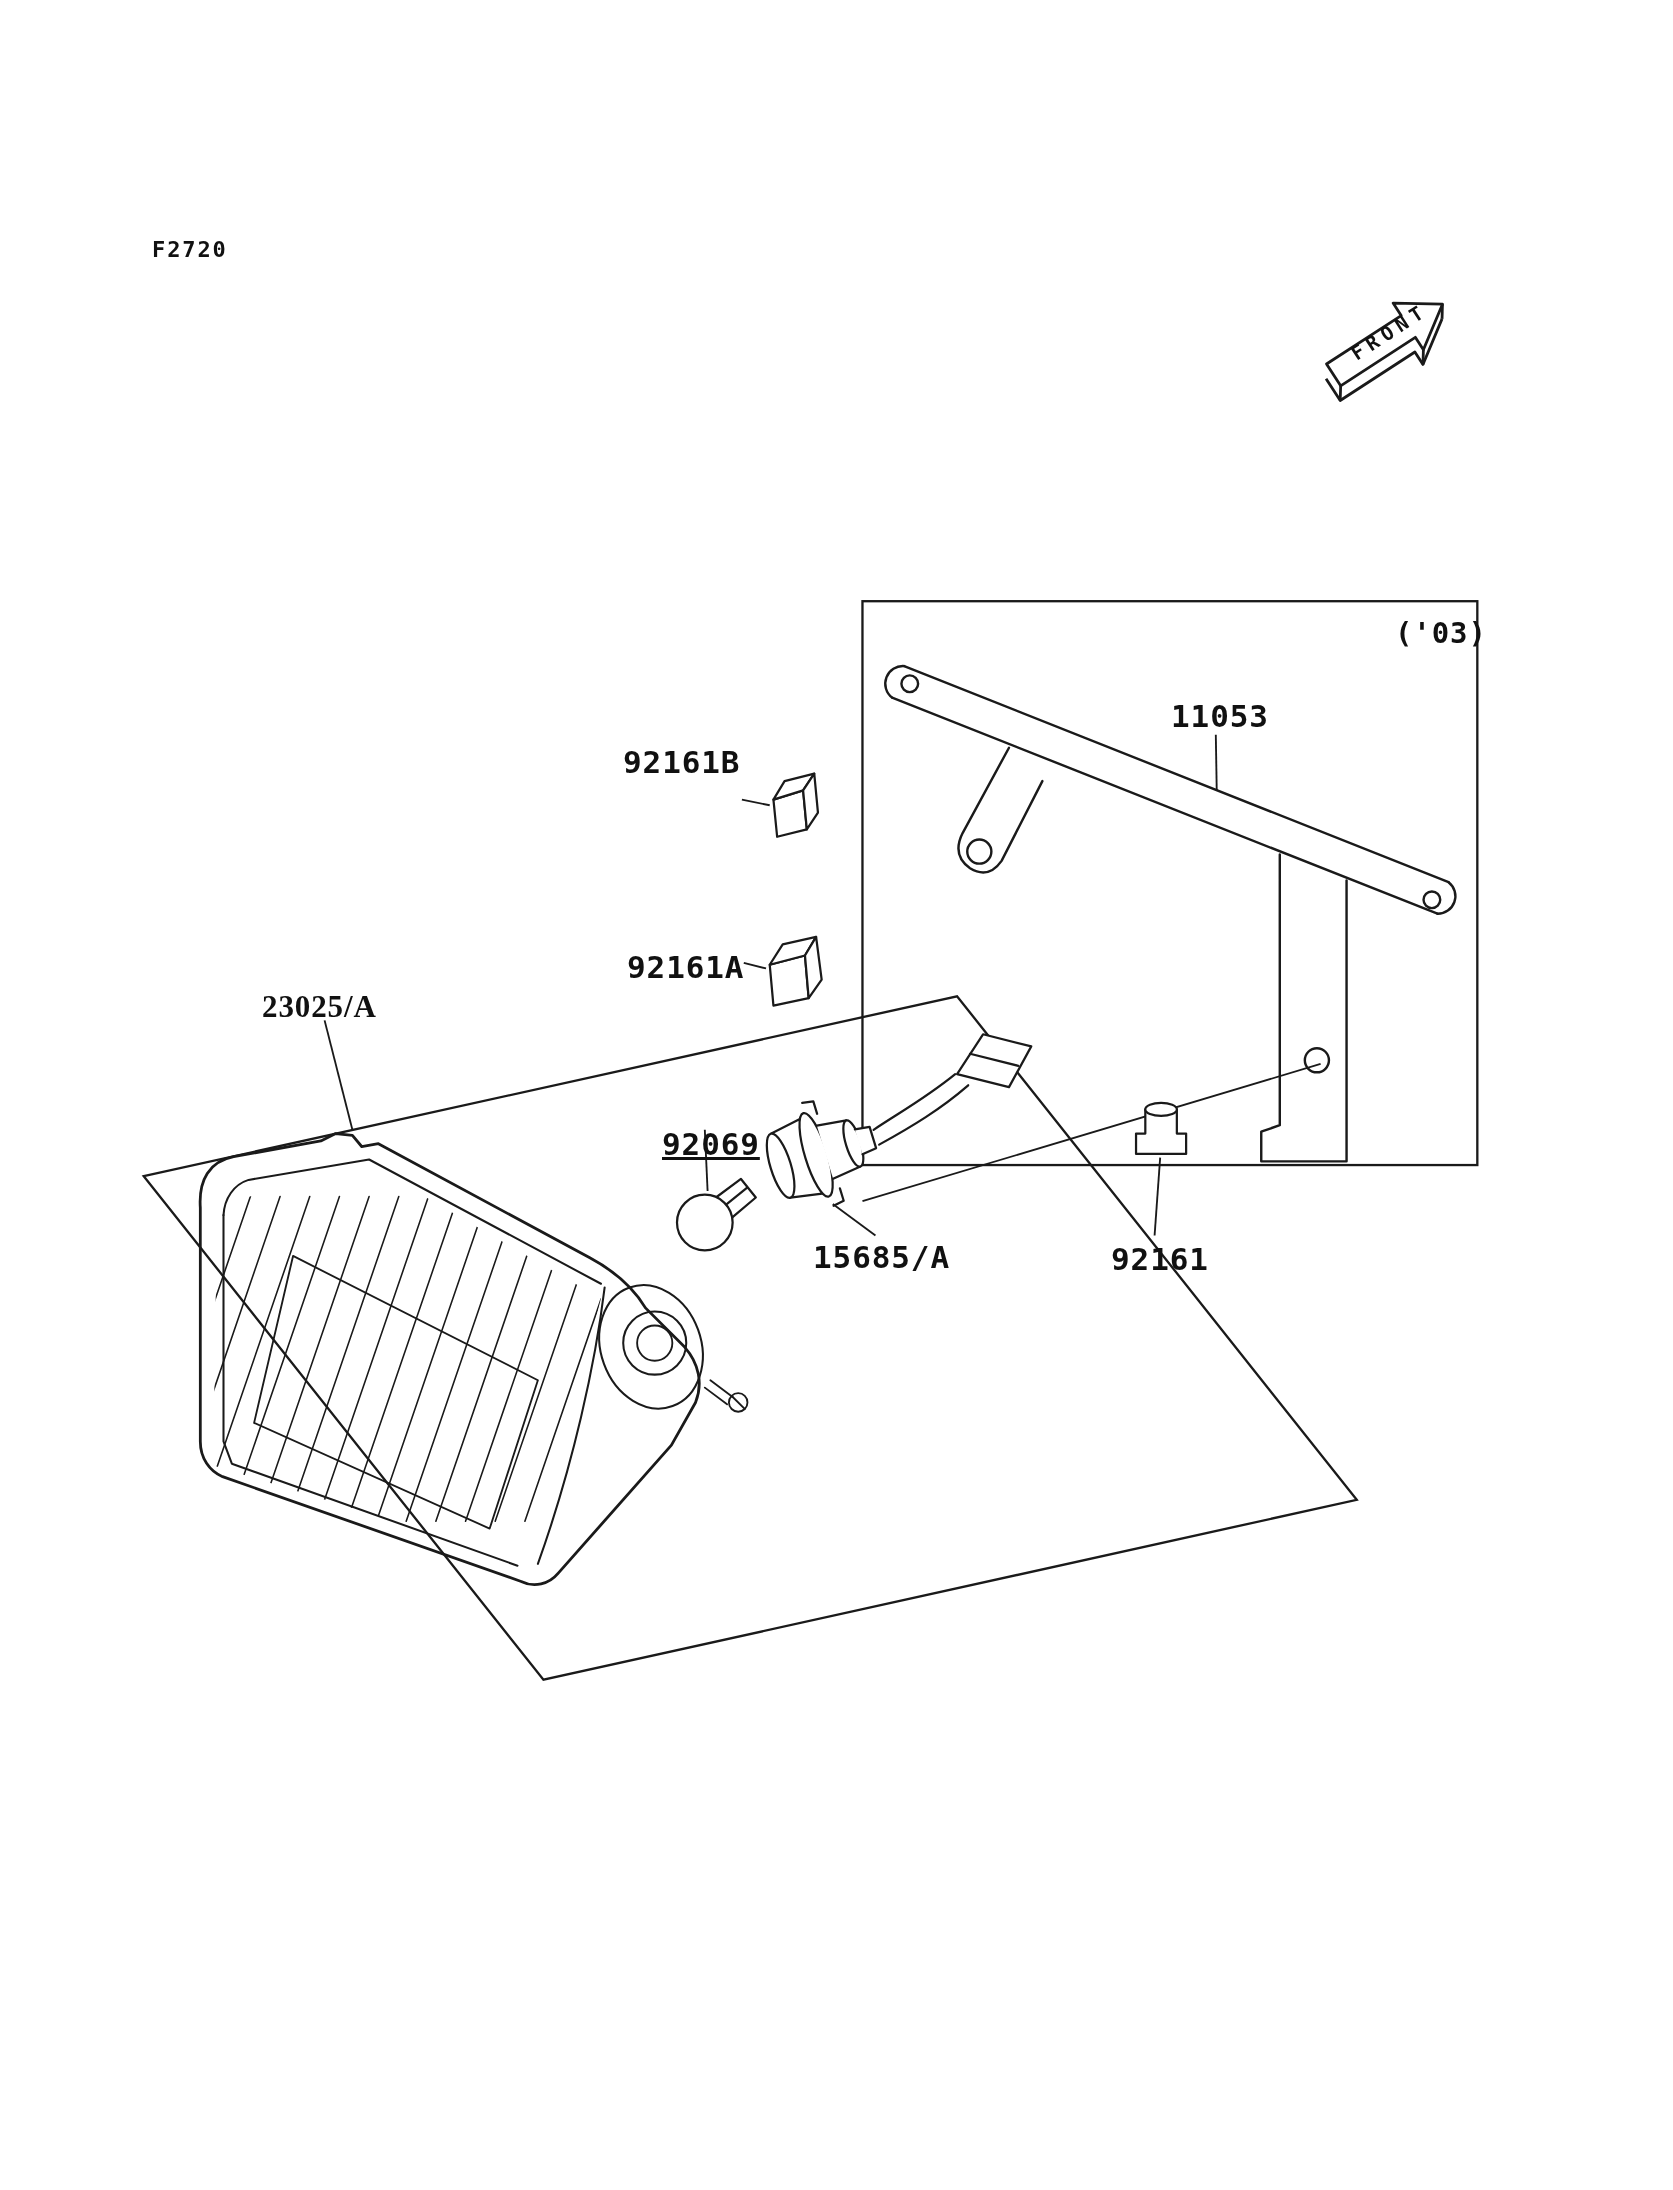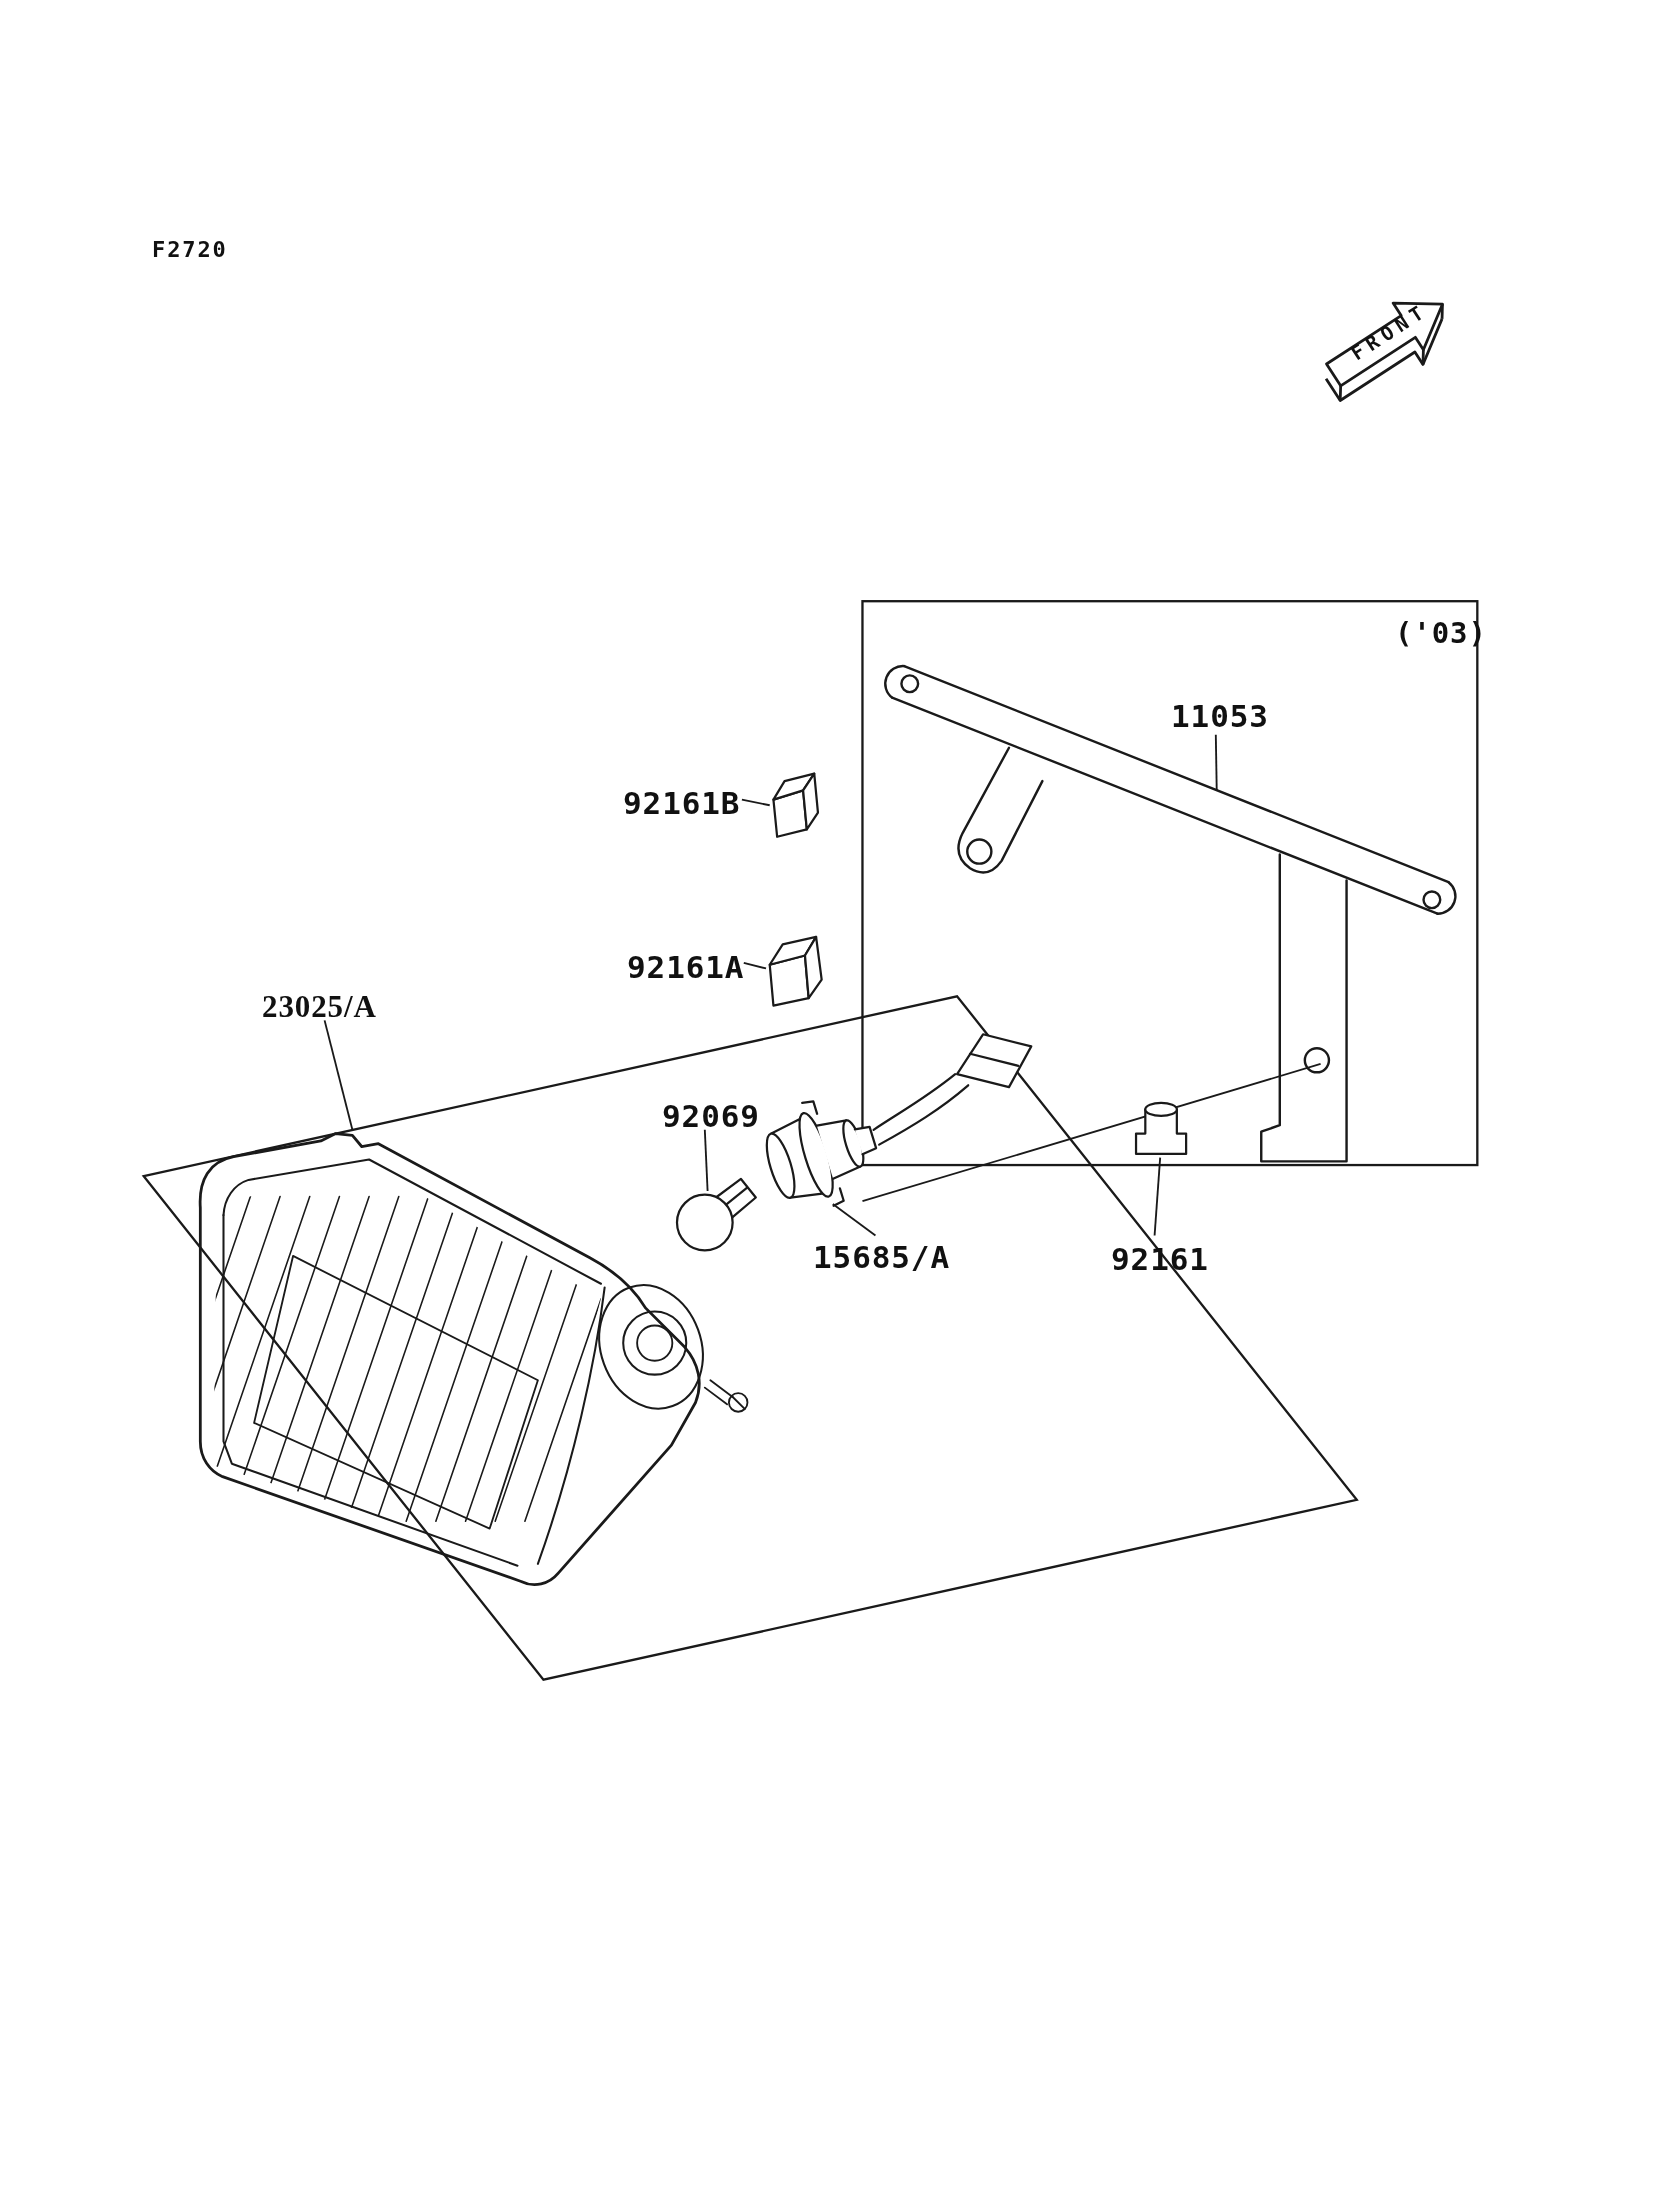--- a/index.html
+++ b/index.html
@@ -184,26 +184,26 @@
   </svg>
 
   <div class="plabel figcode" style="left:152px;top:237px;">F2720</div>
 
   <div class="front-text">FRONT</div>
 
   <div class="plabel yearnote" style="left:1395px;top:616px;">('03)</div>
 
   <div class="plabel" style="left:1171px;top:698px;">11053</div>
 
-  <div class="plabel" style="left:623px;top:785px;">92161B</div>
+  <div class="plabel" style="left:623px;top:744px;">92161B</div>
 
   <div class="plabel" style="left:627px;top:949px;">92161A</div>
 
   <div class="plabel" style="left:262px;top:989px;font-family:Liberation Serif, serif;">23025/A</div>
 
-  <div class="plabel" style="left:662px;top:1098px;">92069</div>
+  <div class="plabel" style="left:662px;top:1126px;text-decoration:underline;">92069</div>
 
   <div class="plabel" style="left:813px;top:1239px;">15685/A</div>
 
   <div class="plabel" style="left:1111px;top:1241px;">92161</div>
 
 </div>
 
 
 </body></html>

